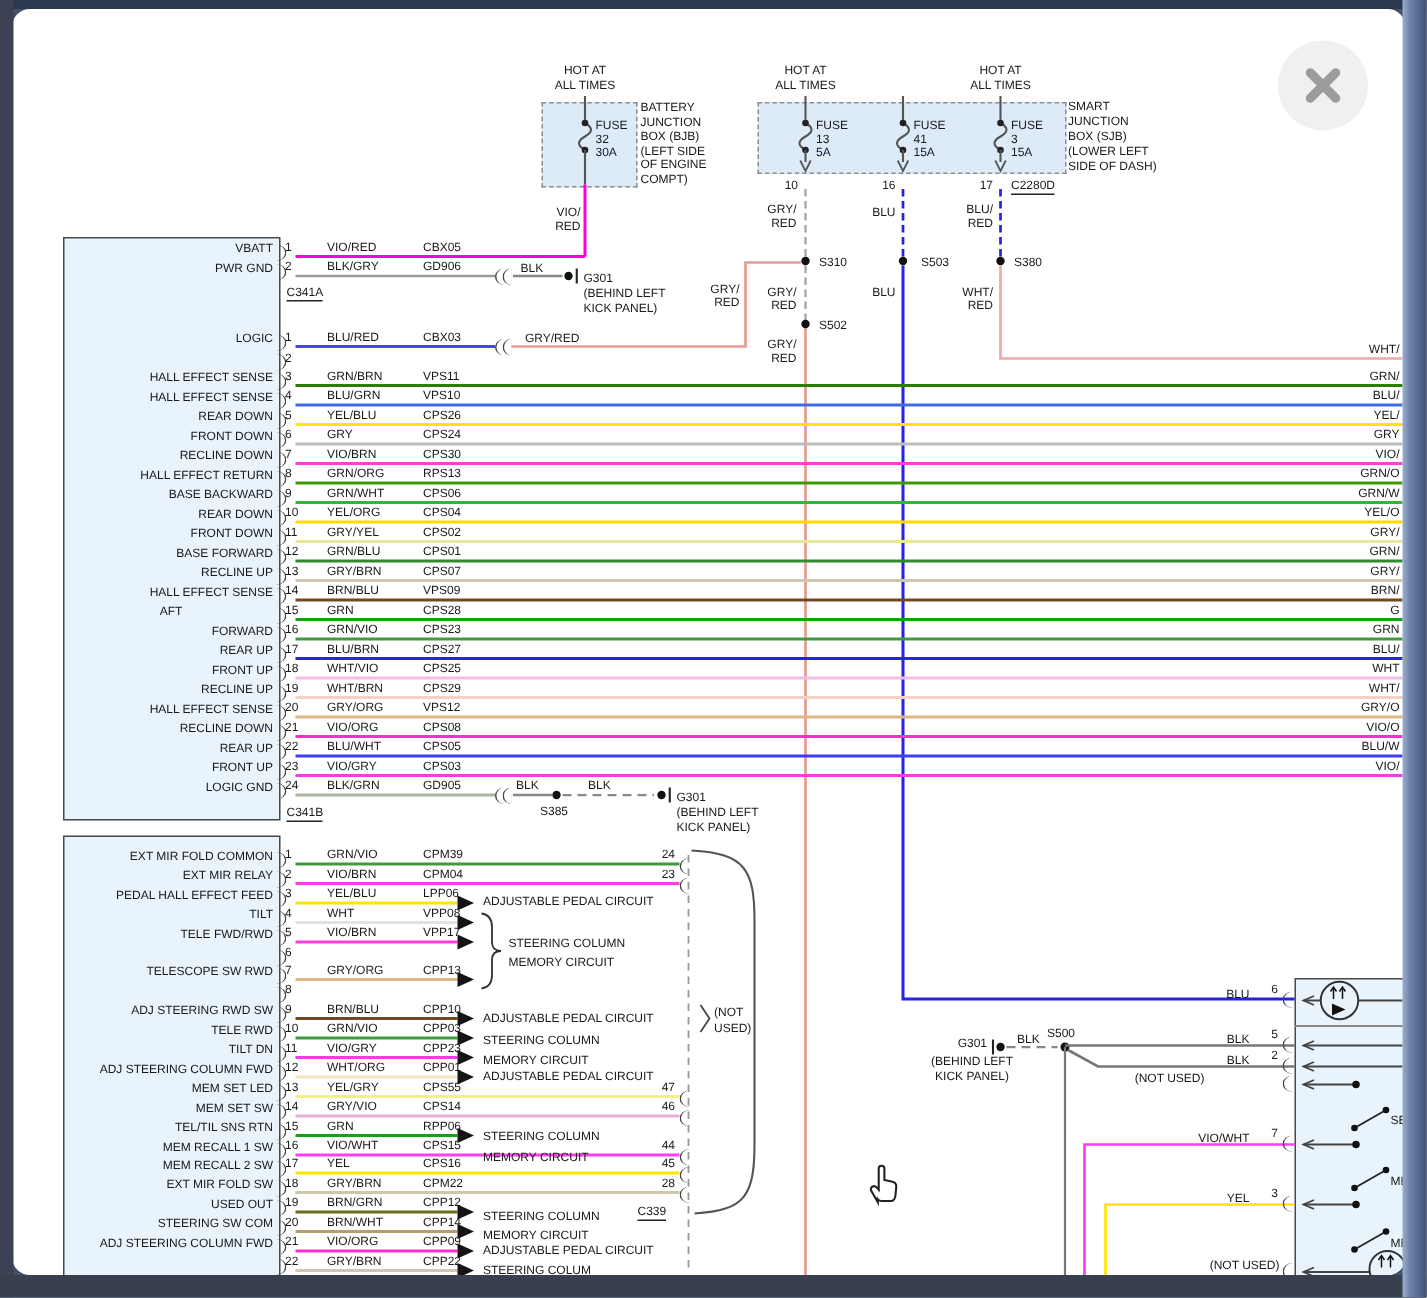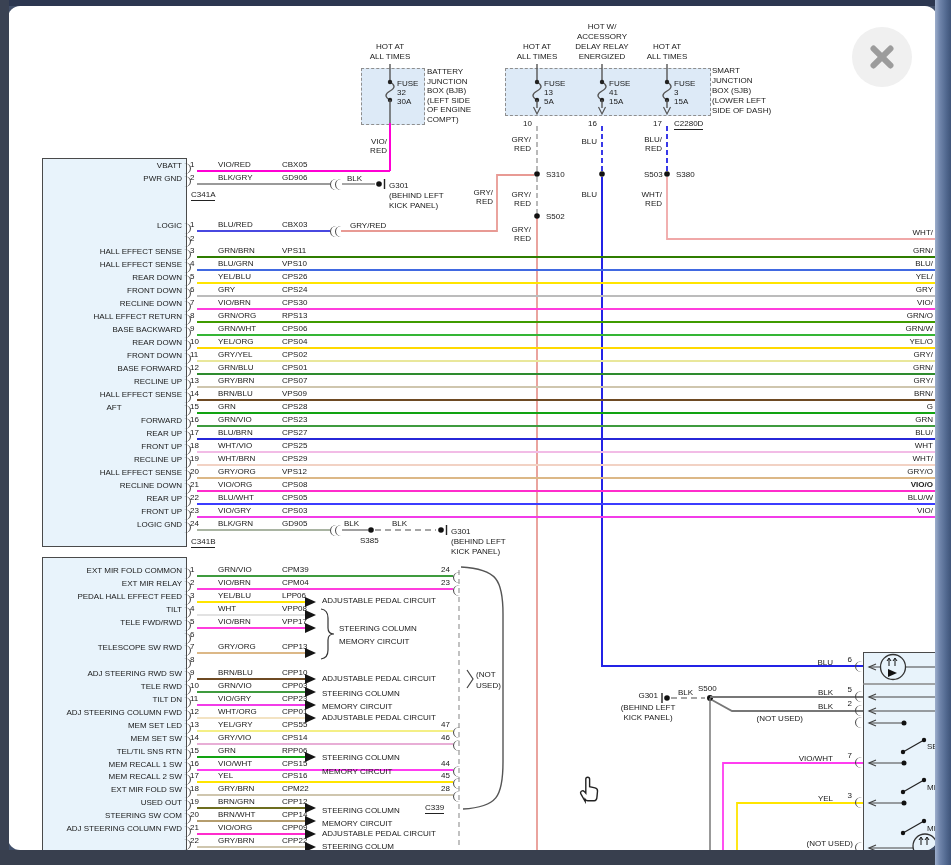--- a/index.html
+++ b/index.html
@@ -191,24 +191,20 @@
 JUNCTION
 BOX (BJB)
 (LEFT SIDE
 OF ENGINE
 COMPT)</span>
       <span class="t ml rt" style="left:351px;top:137px;width:36px;line-height:9px;">VIO/
 RED</span>
 
       <span class="t ml ctr" style="left:499px;top:42px;width:76px;">HOT AT
 ALL TIMES</span>
-      <span class="t ml ctr" style="left:560px;top:22px;width:84px;">HOT W/
-ACCESSORY
-DELAY RELAY
-ENERGIZED</span>
       <span class="t ml ctr" style="left:629px;top:42px;width:76px;">HOT AT
 ALL TIMES</span>
       <span class="t ml" style="left:544px;top:79px;line-height:9px;">FUSE
 13
 5A</span>
       <span class="t ml" style="left:609px;top:79px;line-height:9px;">FUSE
 41
 15A</span>
       <span class="t ml" style="left:674px;top:79px;line-height:9px;">FUSE
 3
@@ -232,21 +228,21 @@
       <span class="t ml rt" style="left:457px;top:188px;width:36px;line-height:9px;">GRY/
 RED</span>
       <span class="t ml rt" style="left:561px;top:137px;width:36px;">BLU</span>
       <span class="t ml rt" style="left:561px;top:190px;width:36px;">BLU</span>
       <span class="t ml rt" style="left:626px;top:135px;width:36px;line-height:9px;">BLU/
 RED</span>
       <span class="t ml rt" style="left:626px;top:190px;width:36px;line-height:9px;">WHT/
 RED</span>
       <span class="t" style="left:546px;top:170px;">S310</span>
       <span class="t" style="left:546px;top:212px;">S502</span>
-      <span class="t" style="left:644px;top:170px;">S503</span>
+      <span class="t" style="left:614px;top:170px;">S503</span>
       <span class="t" style="left:676px;top:170px;">S380</span>
       <span class="t rt" style="left:873px;top:228px;width:60px;">WHT/</span>
 
       <span class="conn-out" style="left:330px;top:179px;"></span>
       <span class="t" style="left:347px;top:174px;">BLK</span>
       <span class="t ml" style="left:389px;top:181px;">G301
 (BEHIND LEFT
 KICK PANEL)</span>
 
       <span class="conn-out" style="left:330px;top:226px;"></span>
@@ -432,21 +428,21 @@
     <span class="t" style="left:282px;top:467px;">VPS12</span>
     <div class="wire" style="left:197px;top:477px;width:738px;background:#dcb887;"></div>
     <span class="t rt" style="left:873px;top:467px;width:60px;">GRY/O</span>
   </div><div style="display:contents">
     <span class="t lbl" style="left:46px;top:481px;width:136px;">RECLINE DOWN</span>
     <span class="pin-out" style="left:184px;top:483px;"></span>
     <span class="t" style="left:190px;top:480px;">21</span>
     <span class="t" style="left:218px;top:480px;">VIO/ORG</span>
     <span class="t" style="left:282px;top:480px;">CPS08</span>
     <div class="wire" style="left:197px;top:490px;width:738px;background:#ff2ccc;"></div>
-    <span class="t rt" style="left:873px;top:480px;width:60px;font-weight:bold;">VIO/O</span>
+    <span class="t rt" style="left:873px;top:480px;width:60px;">VIO/O</span>
   </div><div style="display:contents">
     <span class="t lbl" style="left:46px;top:494px;width:136px;">REAR UP</span>
     <span class="pin-out" style="left:184px;top:496px;"></span>
     <span class="t" style="left:190px;top:493px;">22</span>
     <span class="t" style="left:218px;top:493px;">BLU/WHT</span>
     <span class="t" style="left:282px;top:493px;">CPS05</span>
     <div class="wire" style="left:197px;top:503px;width:738px;background:#3c3cff;"></div>
     <span class="t rt" style="left:873px;top:493px;width:60px;">BLU/W</span>
   </div><div style="display:contents">
     <span class="t lbl" style="left:46px;top:507px;width:136px;">FRONT UP</span>

